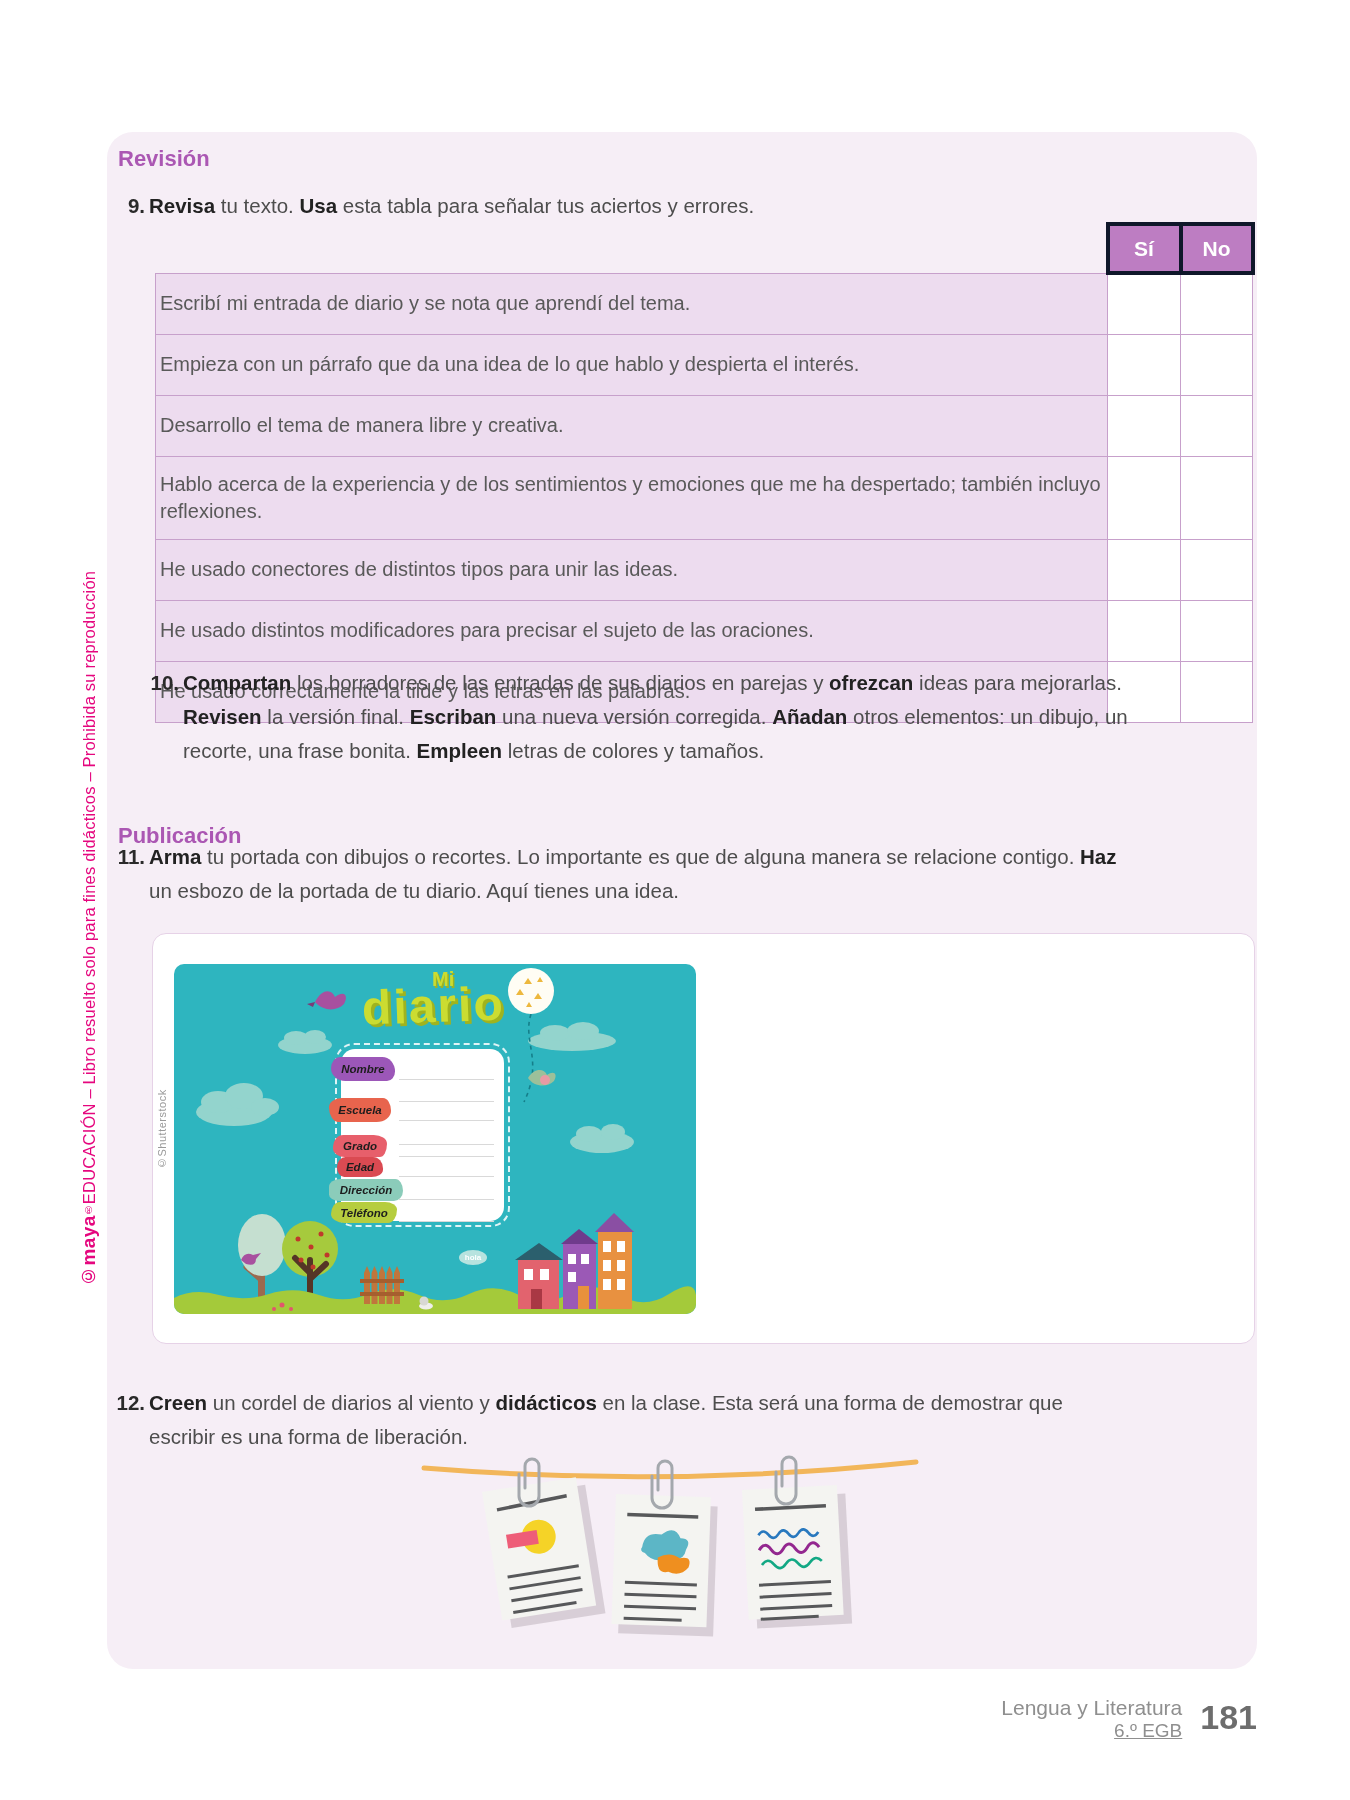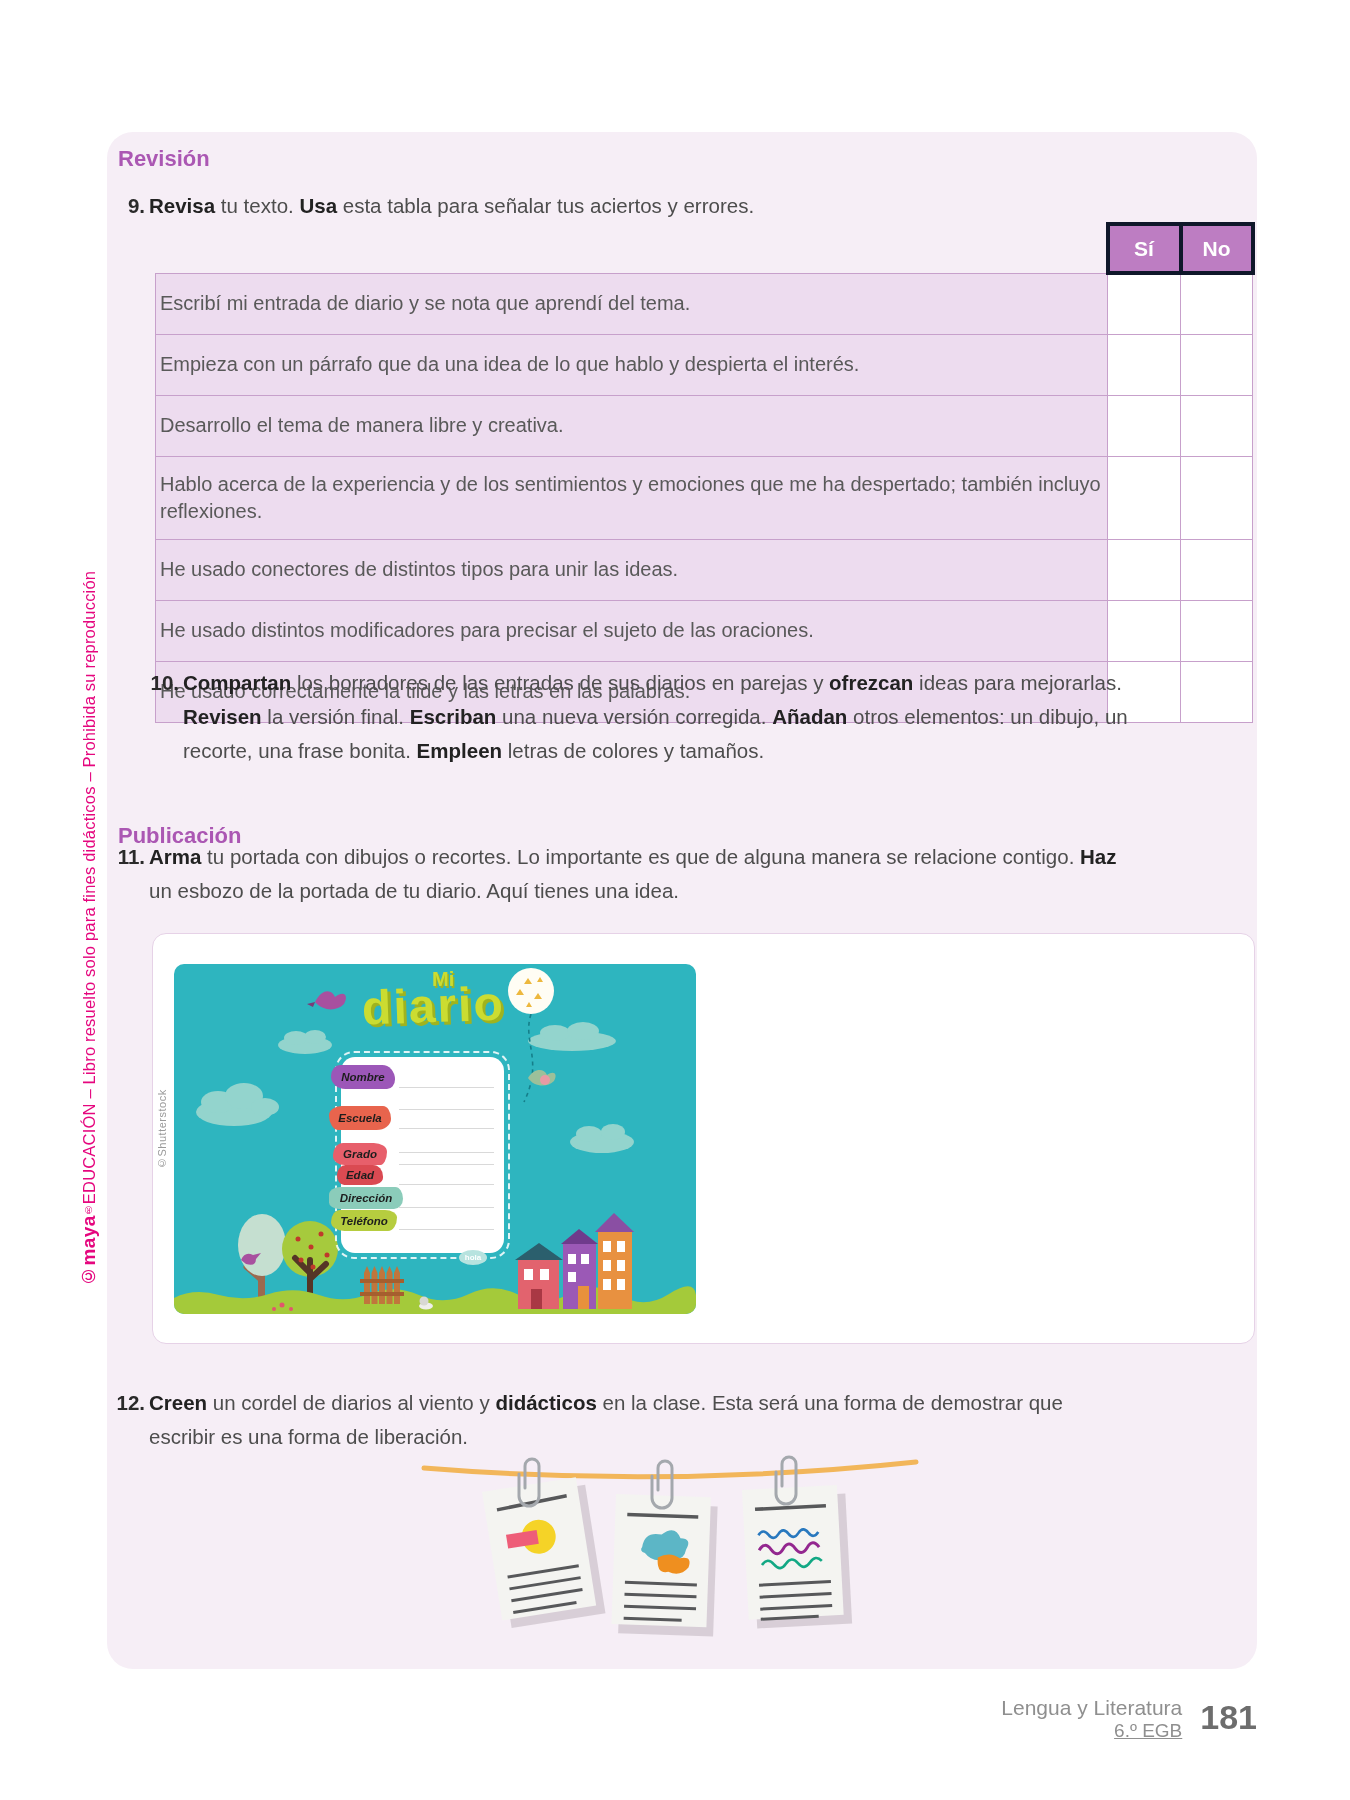--- a/index.html
+++ b/index.html
@@ -52,21 +52,21 @@
     font-size:11px;color:#9a9a9a;letter-spacing:.5px;}
   .cover-art{position:absolute;left:21px;top:30px;width:522px;height:350px;background:#2eb5bf;
     border-radius:10px;overflow:hidden;}
   .cover-art > svg{position:absolute;left:0;top:0;}
 
   .title-mi{position:absolute;left:258px;top:4px;font-size:20px;font-weight:700;color:#cbdc31;
     text-shadow:1.5px 1.5px 0 #9fb31f;}
   .title-diario{position:absolute;left:188px;top:14px;font-size:48px;font-weight:700;color:#cbdc31;
     letter-spacing:2px;text-shadow:3px 3px 0 #9fb31f;transform:rotate(-2deg);}
 
-  .panel{position:absolute;left:167px;top:93px;width:163px;height:196px;background:#fff;border-radius:14px;}
+  .panel{position:absolute;left:167px;top:85px;width:163px;height:172px;background:#fff;border-radius:14px;}
   .panel::after{content:"";position:absolute;inset:-6px;border:2px dashed rgba(255,255,255,.85);border-radius:19px;}
   .pline{position:absolute;left:58px;width:95px;border-bottom:1.5px solid #d9d9d9;}
   .blob{position:absolute;display:flex;align-items:center;justify-content:center;
     color:#1d1d1d;font-size:11.5px;font-weight:700;font-style:italic;z-index:2;}
   .f0{left:-10px;top:8px;width:64px;height:24px;background:#9c57b8;border-radius:12px 16px 10px 18px/14px 18px 12px 16px;}
   .f1{left:-12px;top:49px;width:62px;height:24px;background:#e8644d;border-radius:16px 10px 18px 12px/12px 16px 14px 18px;}
   .f2{left:-8px;top:86px;width:54px;height:22px;background:#e75f6b;border-radius:14px 18px 10px 16px/16px 12px 18px 12px;}
   .f3{left:-4px;top:108px;width:46px;height:20px;background:#da4a52;border-radius:12px 14px 16px 10px/14px 16px 10px 14px;}
   .f4{left:-12px;top:130px;width:74px;height:22px;background:#8bccba;border-radius:18px 12px 14px 16px/12px 18px 16px 10px;}
   .f5{left:-10px;top:153px;width:66px;height:21px;background:#b6cd3f;border-radius:12px 16px 12px 18px/16px 10px 18px 12px;}

